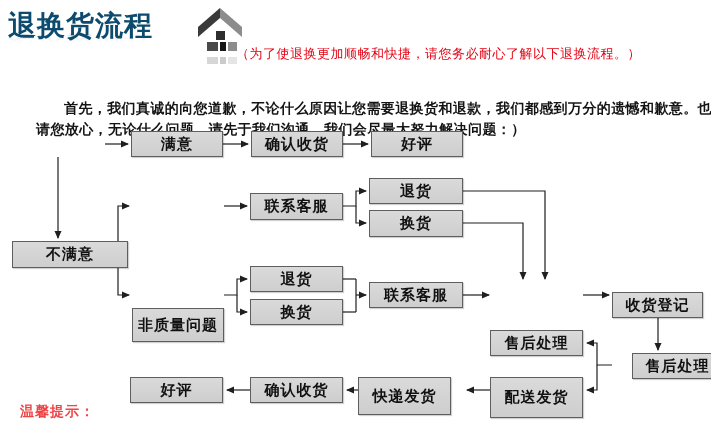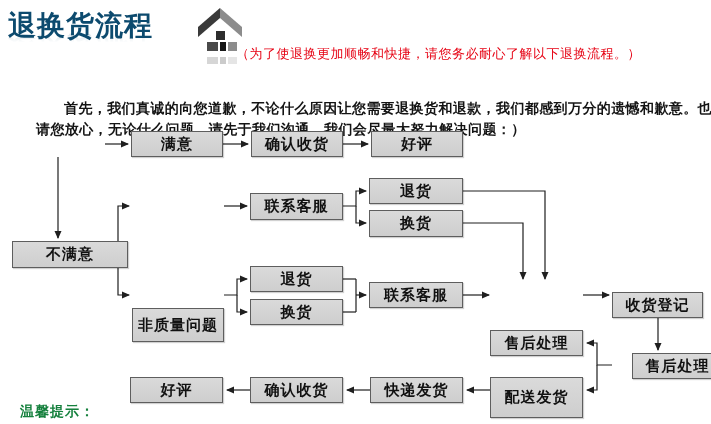--- a/index.html
+++ b/index.html
@@ -37,26 +37,26 @@
   .n-unsatisfied    {left:12px; top:241px;width:116px;height:27px;}
   .n-non-quality    {left:132px;top:282px;width:92px;height:34px;margin-top:26px;}
   .n-return-nq      {left:250px;top:266px;width:93px;height:26px;}
   .n-exchange-nq    {left:250px;top:299px;width:93px;height:26px;}
   .n-contact-nq     {left:369px;top:282px;width:94px;height:26px;}
   .n-send-back      {left:492px;top:282px;width:91px;height:26px;}
   .n-register       {left:612px;top:282px;width:91px;height:26px;margin-top:10px;}
   .n-confirm-refund {left:490px;top:330px;width:93px;height:26px;}
   .n-after-sales    {left:632px;top:353px;width:91px;height:26px;}
   .n-dispatch       {left:490px;top:377px;width:93px;height:41px;}
-  .n-express        {left:370px;top:377px;width:93px;height:26px;}
+  .n-express        {left:358px;top:377px;width:93px;height:38px;}
   .n-confirm-bottom {left:250px;top:377px;width:93px;height:26px;}
   .n-praise-bottom  {left:130px;top:377px;width:93px;height:26px;}
 
   
-  .tips{position:absolute;left:20px;top:403px;font-size:14px;font-weight:bold;color:#15803d;
+  .tips{position:absolute;left:20px;top:403px;font-size:14px;font-weight:bold;color:#ef4444;
         letter-spacing:1px;}
 </style>
 </head>
 <body>
 
 <div class="page">
 
   <div class="title">退换货流程</div>
 
   <svg class="house-icon" viewBox="0 0 50 58" xmlns="http://www.w3.org/2000/svg">

